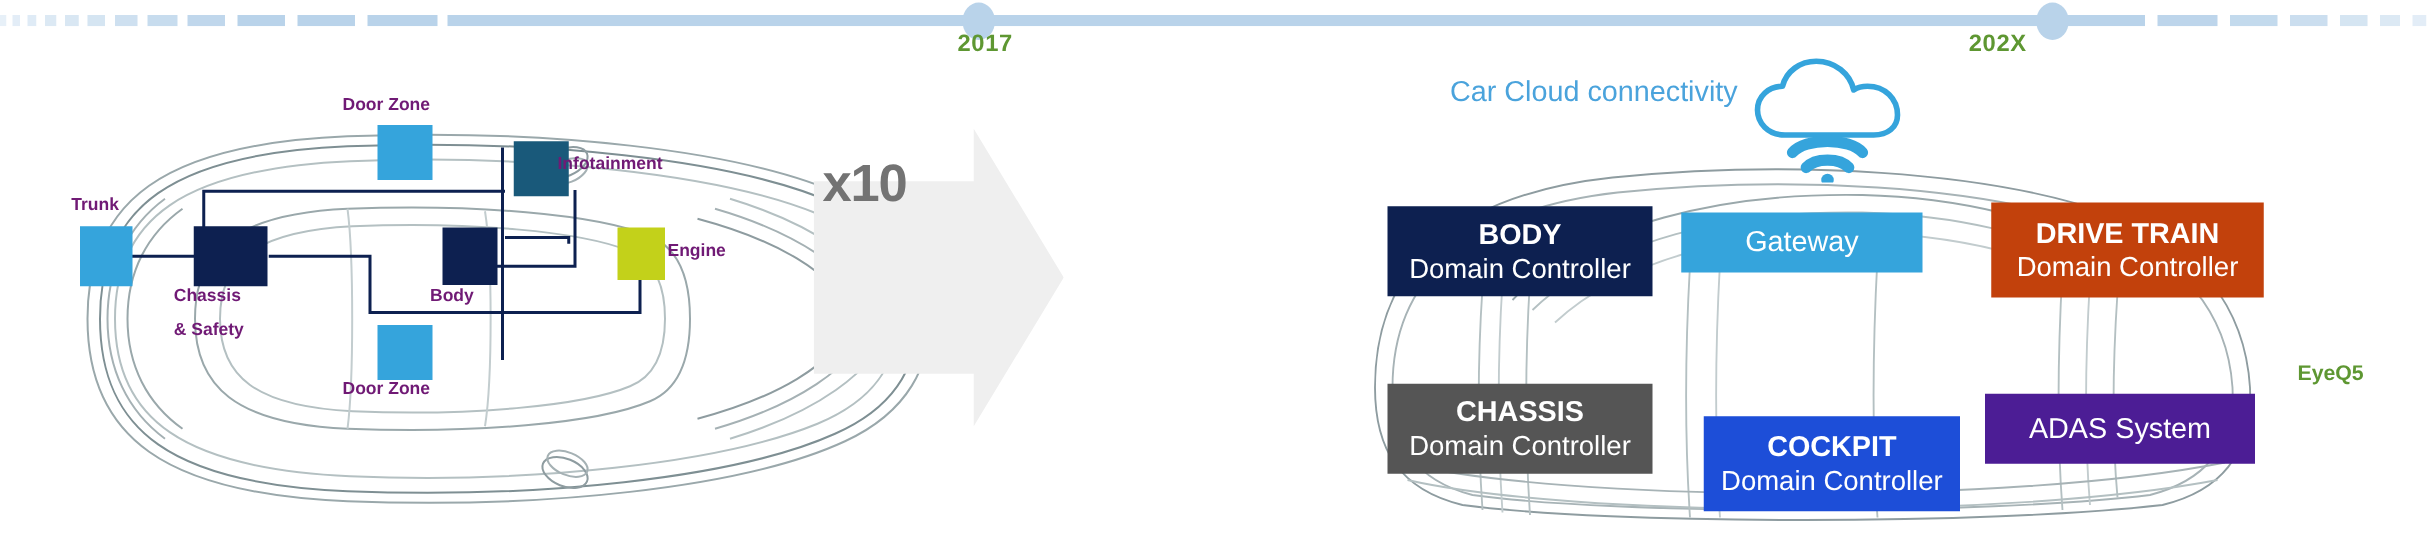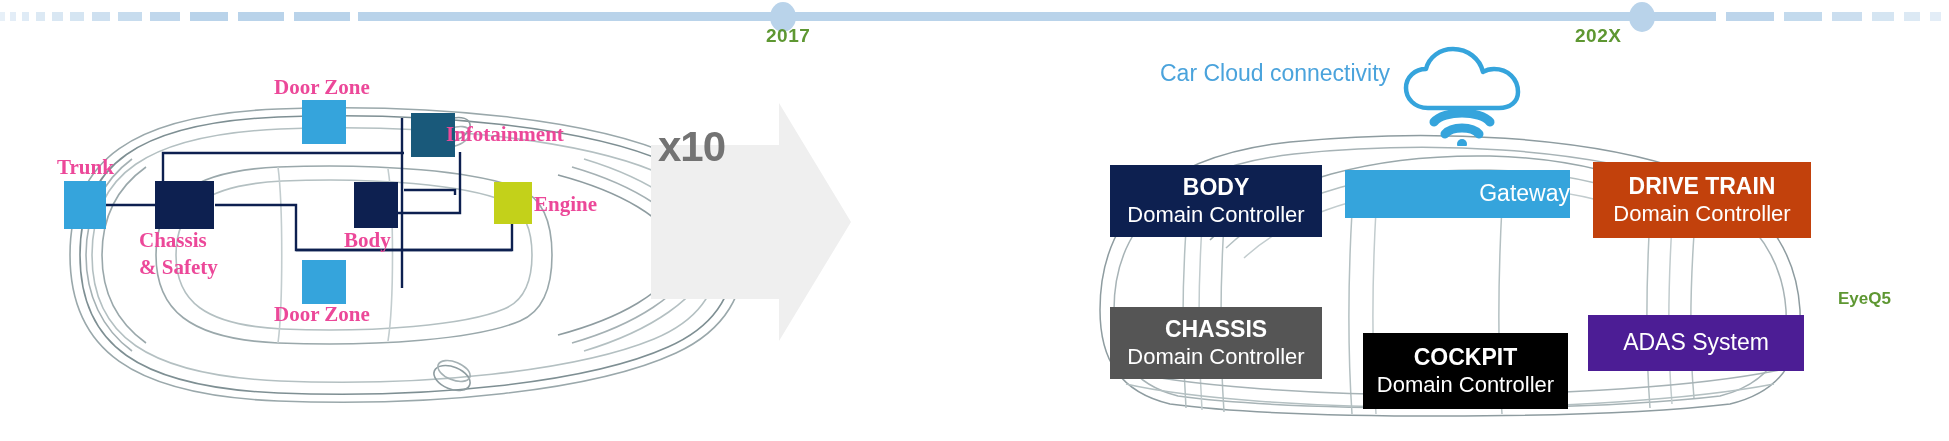--- a/index.html
+++ b/index.html
@@ -23,23 +23,23 @@
     position: absolute; top: 25px; font-size: 19px; font-weight: bold;
     color: #5e9732; letter-spacing: .5px;
   }
 
   
   .car-svg { position: absolute; }
 
   
   .node-box { position: absolute; }
   .lbl {
-    position: absolute; color: #ec4899; font-weight: bold;
-    font-size: 21px; white-space: nowrap;
-    font-family: Liberation Serif, serif;
+    position: absolute; color: #701a75; font-weight: bold;
+    font-size: 14px; white-space: nowrap;
+    font-family: Liberation Sans, sans-serif;
   }
 
   
   .arrow-wrap { position: absolute; left: 651px; top: 105px; width: 190px; height: 235px; }
   .x10 {
     position: absolute; left: 7px; top: 18px;
     font-size: 42px; font-weight: bold; color: #737373;
     letter-spacing: -1px;
   }
   .cpw {
@@ -216,35 +216,35 @@
       <circle cx="64" cy="98" r="5" fill="#35a4dc" stroke="none"></circle>
     </g>
   </svg>
   <div class="cloud-lbl">Car Cloud connectivity</div>
 
   <div class="dbox" style="left:1110px;top:165px;width:212px;height:72px;background:#0d2050;">
     <span class="t1">BODY</span>
     <span class="t2">Domain Controller</span>
   </div>
 
-  <div class="dbox single" style="left:1345px;top:170px;width:225px;height:48px;background:#35a4dc;align-items:flex-end;">
+  <div class="dbox single" style="left:1345px;top:170px;width:193px;height:48px;background:#35a4dc;">
     <span class="t1">Gateway</span>
   </div>
 
   <div class="dbox" style="left:1593px;top:162px;width:218px;height:76px;background:#c2410c;">
     <span class="t1">DRIVE TRAIN</span>
     <span class="t2">Domain Controller</span>
   </div>
 
   <div class="dbox" style="left:1110px;top:307px;width:212px;height:72px;background:#555555;">
     <span class="t1">CHASSIS</span>
     <span class="t2">Domain Controller</span>
   </div>
 
-  <div class="dbox" style="left:1363px;top:333px;width:205px;height:76px;background:#000000;">
+  <div class="dbox" style="left:1363px;top:333px;width:205px;height:76px;background:#1d4ed8;">
     <span class="t1">COCKPIT</span>
     <span class="t2">Domain Controller</span>
   </div>
 
   <div class="dbox single" style="left:1588px;top:315px;width:216px;height:56px;background:#4c1d95;">
     <span class="t1">ADAS System</span>
   </div>
 
   <div class="eyeq5">EyeQ5</div>
 

